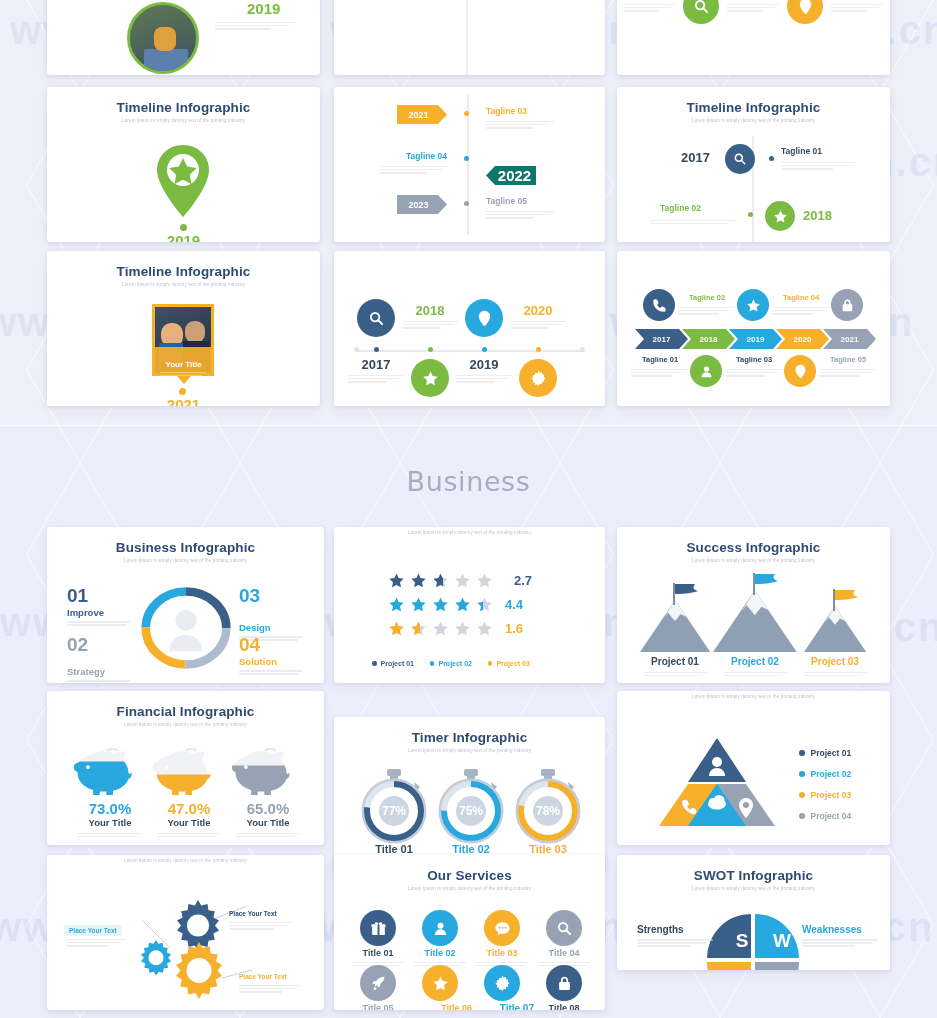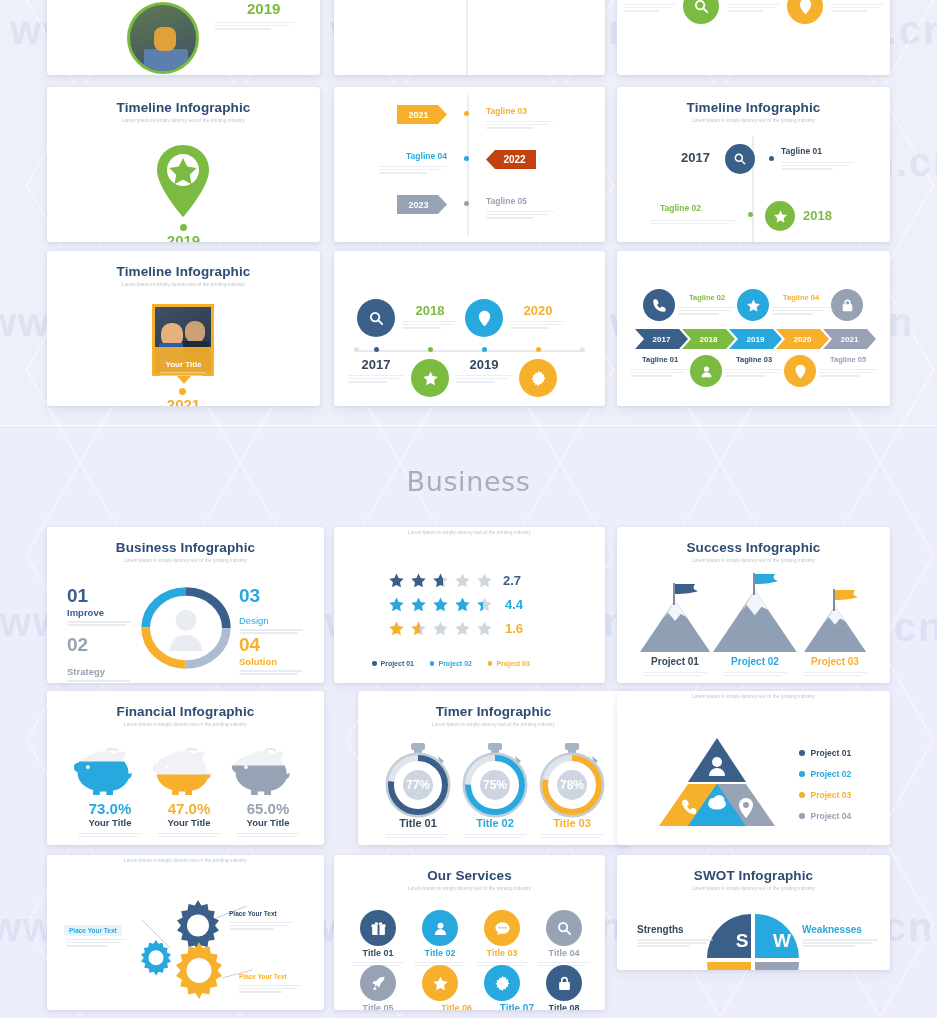--- a/index.html
+++ b/index.html
@@ -182,21 +182,21 @@
       <div style="position:absolute;left:133px;top:8px;width:1.5px;height:140px;background:#e9eef3;"></div>
       <div class="dot" style="position:absolute;left:130px;top:24px;background:#f7b02c;"></div>
       <div style="position:absolute;left:63px;top:18px;width:50px;height:19px;background:#f7b02c;display:flex;align-items:center;justify-content:center;color:#fff;font-weight:bold;font-size:9px;clip-path:polygon(0 0,82% 0,100% 50%,82% 100%,0 100%);padding-right:7px;">2021</div>
       <div class="tl" style="position:absolute;left:152px;top:19px;color:#f7b02c;">Tagline 03</div>
       <div class="blur-block" style="position:absolute;left:152px;top:32px;width:68px;opacity:.5;">
         <div class="blur-line"></div>
         <div class="blur-line"></div>
         <div class="blur-line"></div>
       </div>
       <div class="dot" style="position:absolute;left:130px;top:69px;background:#27a8de;"></div>
-      <div style="position:absolute;left:152px;top:63px;width:50px;height:19px;background:#c2410c;display:flex;align-items:center;justify-content:center;color:#fff;font-weight:bold;font-size:10px;clip-path:polygon(18% 0,100% 0,100% 100%,18% 100%,0 50%);padding-left:7px;">2022</div>
+      <div style="position:absolute;left:152px;top:79px;width:50px;height:19px;background:#0f766e;display:flex;align-items:center;justify-content:center;color:#fff;font-weight:bold;font-size:15px;clip-path:polygon(18% 0,100% 0,100% 100%,18% 100%,0 50%);padding-left:7px;">2022</div>
       <div class="tl" style="position:absolute;left:45px;top:64px;color:#27a8de;text-align:right;width:68px;">Tagline 04</div>
       <div class="blur-block" style="position:absolute;left:45px;top:77px;width:68px;opacity:.5;">
         <div class="blur-line"></div>
         <div class="blur-line"></div>
         <div class="blur-line"></div>
       </div>
       <div class="dot" style="position:absolute;left:130px;top:114px;background:#97a3b4;"></div>
       <div style="position:absolute;left:63px;top:108px;width:50px;height:19px;background:#97a3b4;display:flex;align-items:center;justify-content:center;color:#fff;font-weight:bold;font-size:9px;clip-path:polygon(0 0,82% 0,100% 50%,82% 100%,0 100%);padding-right:7px;">2023</div>
       <div class="tl" style="position:absolute;left:152px;top:109px;color:#97a3b4;">Tagline 05</div>
       <div class="blur-block" style="position:absolute;left:152px;top:122px;width:68px;opacity:.5;">
@@ -420,21 +420,21 @@
         <div style="position:absolute;left:20px;top:95px;width:70px;">
       <div style="font-size:19px;font-weight:bold;color:#97a3b4;line-height:1;">02</div>
       <div style="font-size:9.5px;font-weight:bold;color:#97a3b4;margin-top:12px;">Strategy</div>
       <div class="blur-block" style="width:64px;margin-top:3px;opacity:.55;">
             <div class="blur-line"></div>
             <div class="blur-line"></div>
           </div>
     </div>
         <div style="position:absolute;left:192px;top:46px;width:70px;">
       <div style="font-size:19px;font-weight:bold;color:#27a8de;line-height:1;">03</div>
-      <div style="font-size:9.5px;font-weight:normal;color:#27a8de;margin-top:10px;">Design</div>
+      <div style="font-size:9.5px;font-weight:bold;color:#27a8de;margin-top:17px;">Design</div>
       <div class="blur-block" style="width:64px;margin-top:3px;opacity:.55;">
             <div class="blur-line"></div>
             <div class="blur-line"></div>
           </div>
     </div>
         <div style="position:absolute;left:192px;top:95px;width:70px;">
       <div style="font-size:19px;font-weight:bold;color:#f7b02c;line-height:1;">04</div>
       <div style="font-size:9.5px;font-weight:bold;color:#f7b02c;margin-top:2px;">Solution</div>
       <div class="blur-block" style="width:64px;margin-top:3px;opacity:.55;">
             <div class="blur-line"></div>
@@ -488,21 +488,21 @@
           </svg>
           <svg width="17" height="17" viewBox="0 0 24 24">
         <defs>
               <linearGradient id="g0_4">
                 <stop offset="0%" stop-color="#3a5f88"></stop>
                 <stop offset="0%" stop-color="#cfd6de"></stop>
               </linearGradient>
             </defs>
         <path d="M12 2l3 6.6 7.2 1-5.2 5 1.3 7.1L12 18.4 5.7 21.7 7 14.6 1.8 9.6 9 8.6z" fill="url(#g0_4)"></path>
           </svg>
-          <div style="font-size:13px;font-weight:bold;color:#3a5f88;margin-left:5px;">2.7</div>
+          <div style="font-size:13px;font-weight:bold;color:#3a5f88;margin-left:16px;">2.7</div>
         </div>
         <div style="display:flex;align-items:center;gap:5px;margin-bottom:7px;">
           <svg width="17" height="17" viewBox="0 0 24 24">
         <defs>
               <linearGradient id="g1_0">
                 <stop offset="100%" stop-color="#27a8de"></stop>
                 <stop offset="100%" stop-color="#cfd6de"></stop>
               </linearGradient>
             </defs>
         <path d="M12 2l3 6.6 7.2 1-5.2 5 1.3 7.1L12 18.4 5.7 21.7 7 14.6 1.8 9.6 9 8.6z" fill="url(#g1_0)"></path>
@@ -730,21 +730,21 @@
         <div style="position:absolute;left:181px;top:96px;width:80px;text-align:center;font-size:15px;font-weight:bold;color:#97a3b4;">65.0%</div>
         <div style="position:absolute;left:181px;top:113px;width:80px;text-align:center;font-size:9.5px;font-weight:bold;color:#34495e;">Your Title</div>
         <div class="blur-block" style="position:absolute;left:189px;top:127px;width:64px;opacity:.5;">
           <div class="blur-line"></div>
           <div class="blur-line"></div>
         </div>
       </div>
   </div>
 </div>
 
-<div class="card" style="left:334px; top:691px; width:271px; height:154px;margin-left:24px;">
+<div class="card" style="left:334px; top:717px; width:271px; height:154px;">
   <div class="card-inner">
     <div class="c-title">Timer Infographic</div>
     <div class="c-sub">Lorem Ipsum is simply dummy text of the printing industry</div>
     <div id="timer-items">
         <svg width="76" height="76" viewBox="0 0 76 76" style="position:absolute;left:22px;top:38px;">
       <rect x="31" y="1" width="14" height="7" rx="2" fill="#a6b3c4"></rect>
       <rect x="34" y="6" width="8" height="6" fill="#a6b3c4"></rect>
       <path d="M58 14l6 5-4 4z" fill="#a6b3c4"></path>
       <circle cx="38" cy="43" r="30" fill="none" stroke="#c3cdd9" stroke-width="5"></circle>
       <g stroke="#c3cdd9" stroke-width="1.6">

